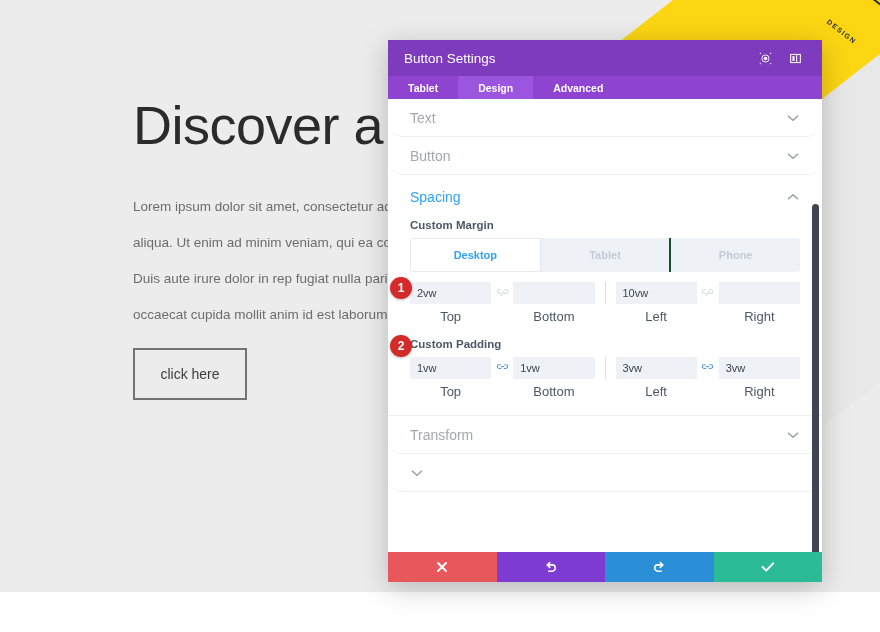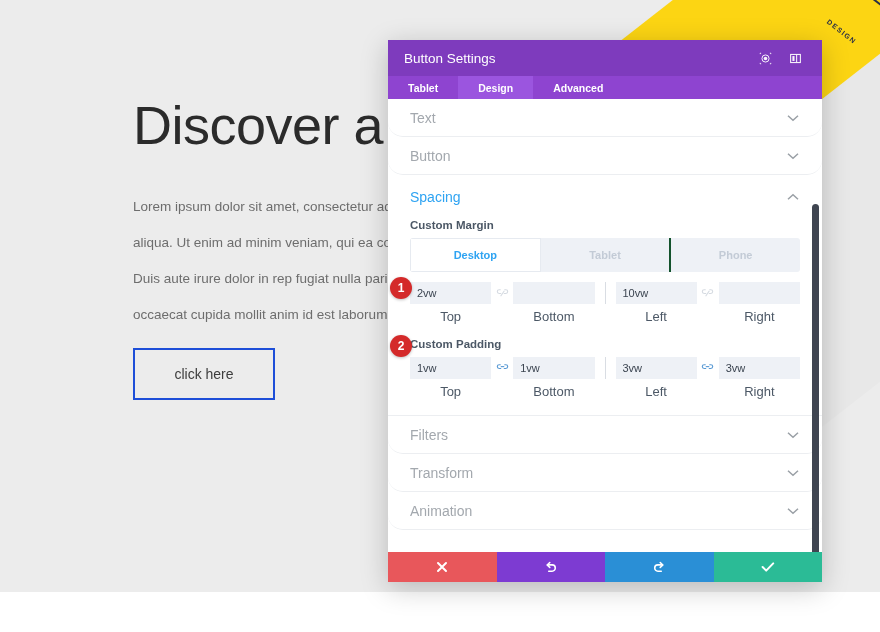--- a/index.html
+++ b/index.html
@@ -88,22 +88,22 @@
     position: absolute;
     left: 0; top: 189px;
     width: 400px;
     font-size: 13.5px;
     line-height: 36px;
     color: #6d6d6d;
   }
   .hero-btn {
     position: absolute;
     left: 0; top: 348px;
-    width: 142px; height: 52px;
-    border: 2px solid #1d4ed8;
+    width: 114px; height: 52px;
+    border: 2px solid #737373;
     background: transparent;
     color: #3d3d3d;
     font-size: 14px;
     font-family: "Liberation Sans", sans-serif;
     cursor: pointer;
     display: flex; align-items: center; justify-content: center;
   }
 
   
   #modal {
@@ -471,40 +471,31 @@
                 <input class="sp-input" value="3vw" style="">
                 <span class="sp-caption">Right</span>
               </div>
             </div>
           </div>
 
         </div>
       </div>
 
 
-      <div class="acc-row">
-        <span class="acc-label">Filters</span>
-        <span class="chev">
-          <svg width="12" height="8" viewBox="0 0 12 8" fill="none" stroke="#9aa0a6" stroke-width="1.5">
-              <path d="M1 1.8 6 6.3 11 1.8"></path>
-            </svg>
-        </span>
-      </div>
 
       <div class="acc-row">
         <span class="acc-label">Transform</span>
         <span class="chev">
           <svg width="12" height="8" viewBox="0 0 12 8" fill="none" stroke="#9aa0a6" stroke-width="1.5">
               <path d="M1 1.8 6 6.3 11 1.8"></path>
             </svg>
         </span>
       </div>
 
       <div class="acc-row">
-        <span class="acc-label">Animation</span>
         <span class="chev">
           <svg width="12" height="8" viewBox="0 0 12 8" fill="none" stroke="#9aa0a6" stroke-width="1.5">
               <path d="M1 1.8 6 6.3 11 1.8"></path>
             </svg>
         </span>
       </div>
 
       <div class="modal-scrollbar"></div>
     </div>
 

